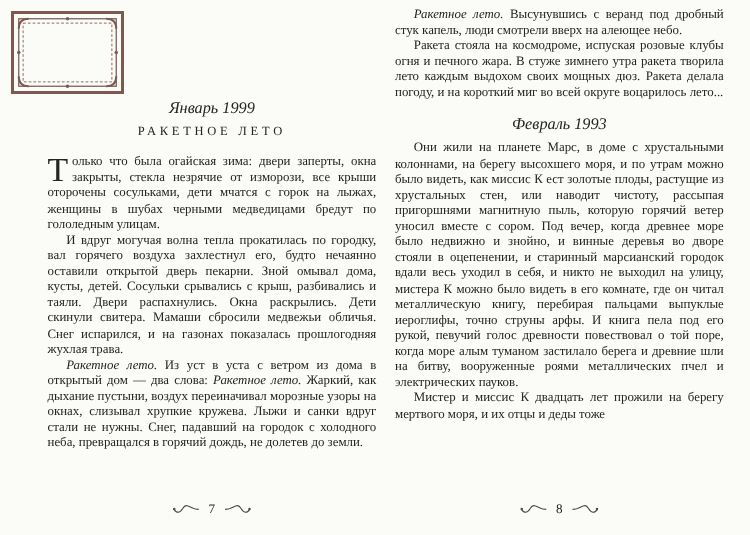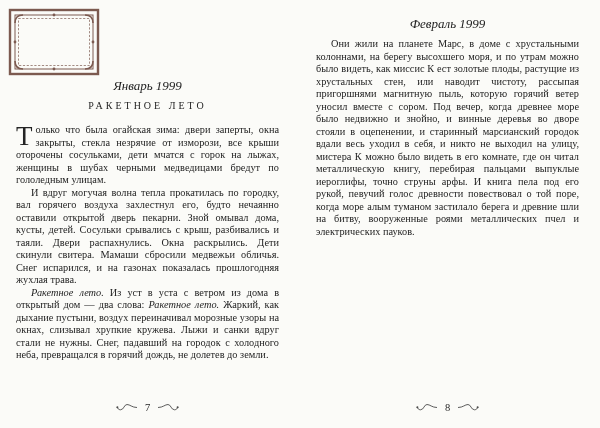--- a/index.html
+++ b/index.html
@@ -20,21 +20,21 @@
   .ornate-frame {
     position: absolute;
     left: 8px;
     top: 8px;
   }
   .page {
     position: absolute;
     top: 0;
     height: 428px;
   }
-  .page-left  { left: 16px;  width: 263px; }
+  .page-left  { left: 38px;  width: 263px; }
   .page-right { left: 316px; width: 263px; }
 
   .chapter-head { text-align: center; }
   .page-left .chapter-head { padding-top: 78px; }
   .page-right .chapter-head { padding-top: 10px; }
 
   .chapter-date {
     font-style: italic;
     font-size: 13px;
     margin-bottom: 6px;
@@ -115,26 +115,29 @@
       <span>7</span>
       <svg class="flourish mirror" width="22" height="9" viewBox="0 0 22 9">
         <path d="M21 4.5 C16 4.5 14 1.5 11 1.5 C8 1.5 8 6.8 4.5 6.8 C2.5 6.8 1.6 5.2 1.1 4.3" stroke="#4a4a4a" fill="none" stroke-width="0.9"></path>
         <circle cx="1.4" cy="4.2" r="1" fill="#4a4a4a"></circle>
       </svg>
     </div>
   </div>
 
   <div class="page page-right">
     <div class="body-text body-top">
+        <p><span class="it">Ракетное лето.</span><span> Высунувшись с веранд под дробный стук капель, люди смотрели вверх на алеющее небо.</span></p>
+        <p><span>Ракета стояла на космодроме, испуская розовые клубы огня и печного жара. В стуже зимнего утра ракета творила лето каждым выдохом своих мощных дюз. Ракета делала погоду, и на короткий миг во всей округе воцарилось лето...</span></p>
       </div>
     <div class="chapter-head">
-      <div class="chapter-date">Февраль 1999</div>
+      <div class="chapter-date">Февраль 1993</div>
     </div>
     <div class="body-text">
         <p><span>Они жили на планете Марс, в доме с хрустальными колоннами, на берегу высохшего моря, и по утрам можно было видеть, как миссис К ест золотые плоды, растущие из хрустальных стен, или наводит чистоту, рассыпая пригоршнями магнитную пыль, которую горячий ветер уносил вместе с сором. Под вечер, когда древнее море было недвижно и знойно, и винные деревья во дворе стояли в оцепенении, и старинный марсианский городок вдали весь уходил в себя, и никто не выходил на улицу, мистера К можно было видеть в его комнате, где он читал металлическую книгу, перебирая пальцами выпуклые иероглифы, точно струны арфы. И книга пела под его рукой, певучий голос древности повествовал о той поре, когда море алым туманом застилало берега и древние шли на битву, вооруженные роями металлических пчел и электрических пауков.</span></p>
+        <p><span>Мистер и миссис К двадцать лет прожили на берегу мертвого моря, и их отцы и деды тоже</span></p>
       </div>
     <div class="footer">
       <svg class="flourish" width="22" height="9" viewBox="0 0 22 9">
         <path d="M21 4.5 C16 4.5 14 1.5 11 1.5 C8 1.5 8 6.8 4.5 6.8 C2.5 6.8 1.6 5.2 1.1 4.3" stroke="#4a4a4a" fill="none" stroke-width="0.9"></path>
         <circle cx="1.4" cy="4.2" r="1" fill="#4a4a4a"></circle>
       </svg>
       <span>8</span>
       <svg class="flourish mirror" width="22" height="9" viewBox="0 0 22 9">
         <path d="M21 4.5 C16 4.5 14 1.5 11 1.5 C8 1.5 8 6.8 4.5 6.8 C2.5 6.8 1.6 5.2 1.1 4.3" stroke="#4a4a4a" fill="none" stroke-width="0.9"></path>
         <circle cx="1.4" cy="4.2" r="1" fill="#4a4a4a"></circle>

